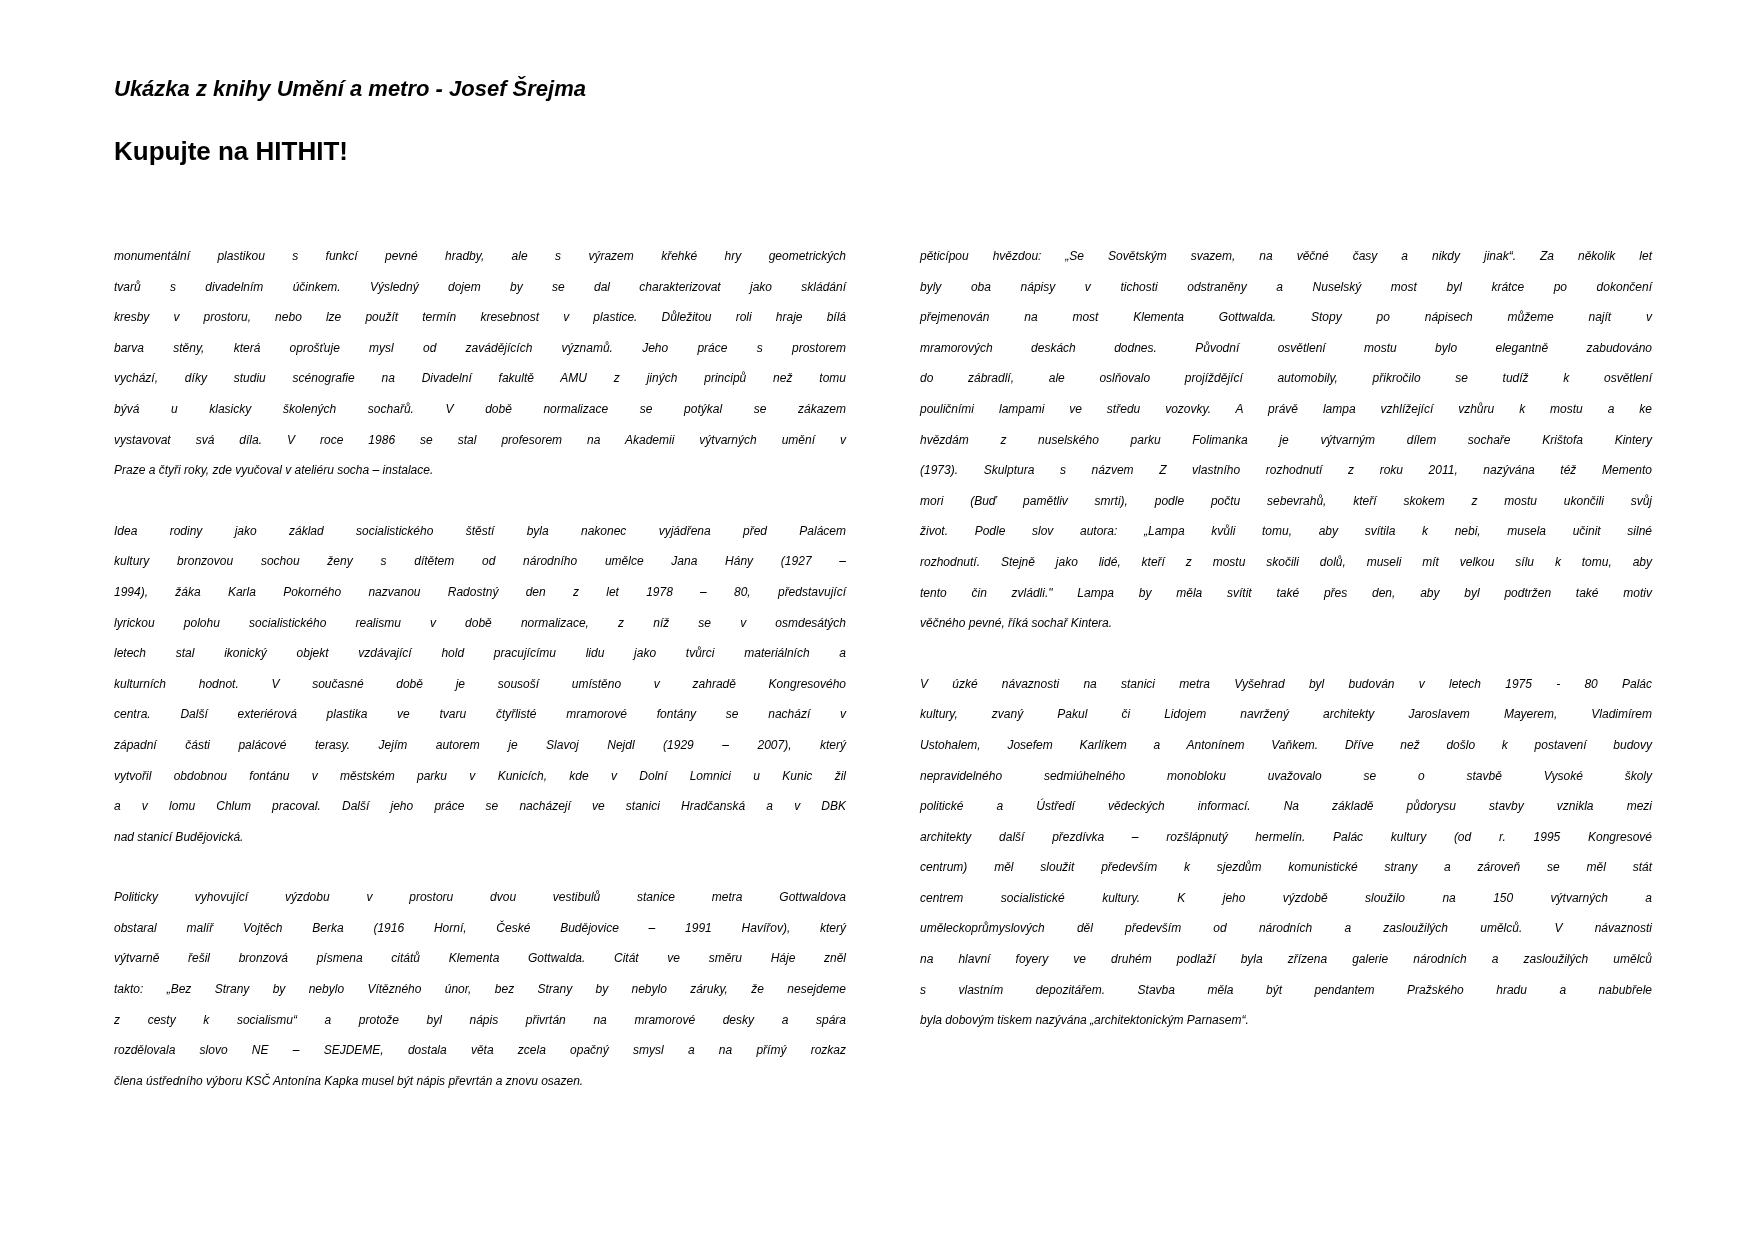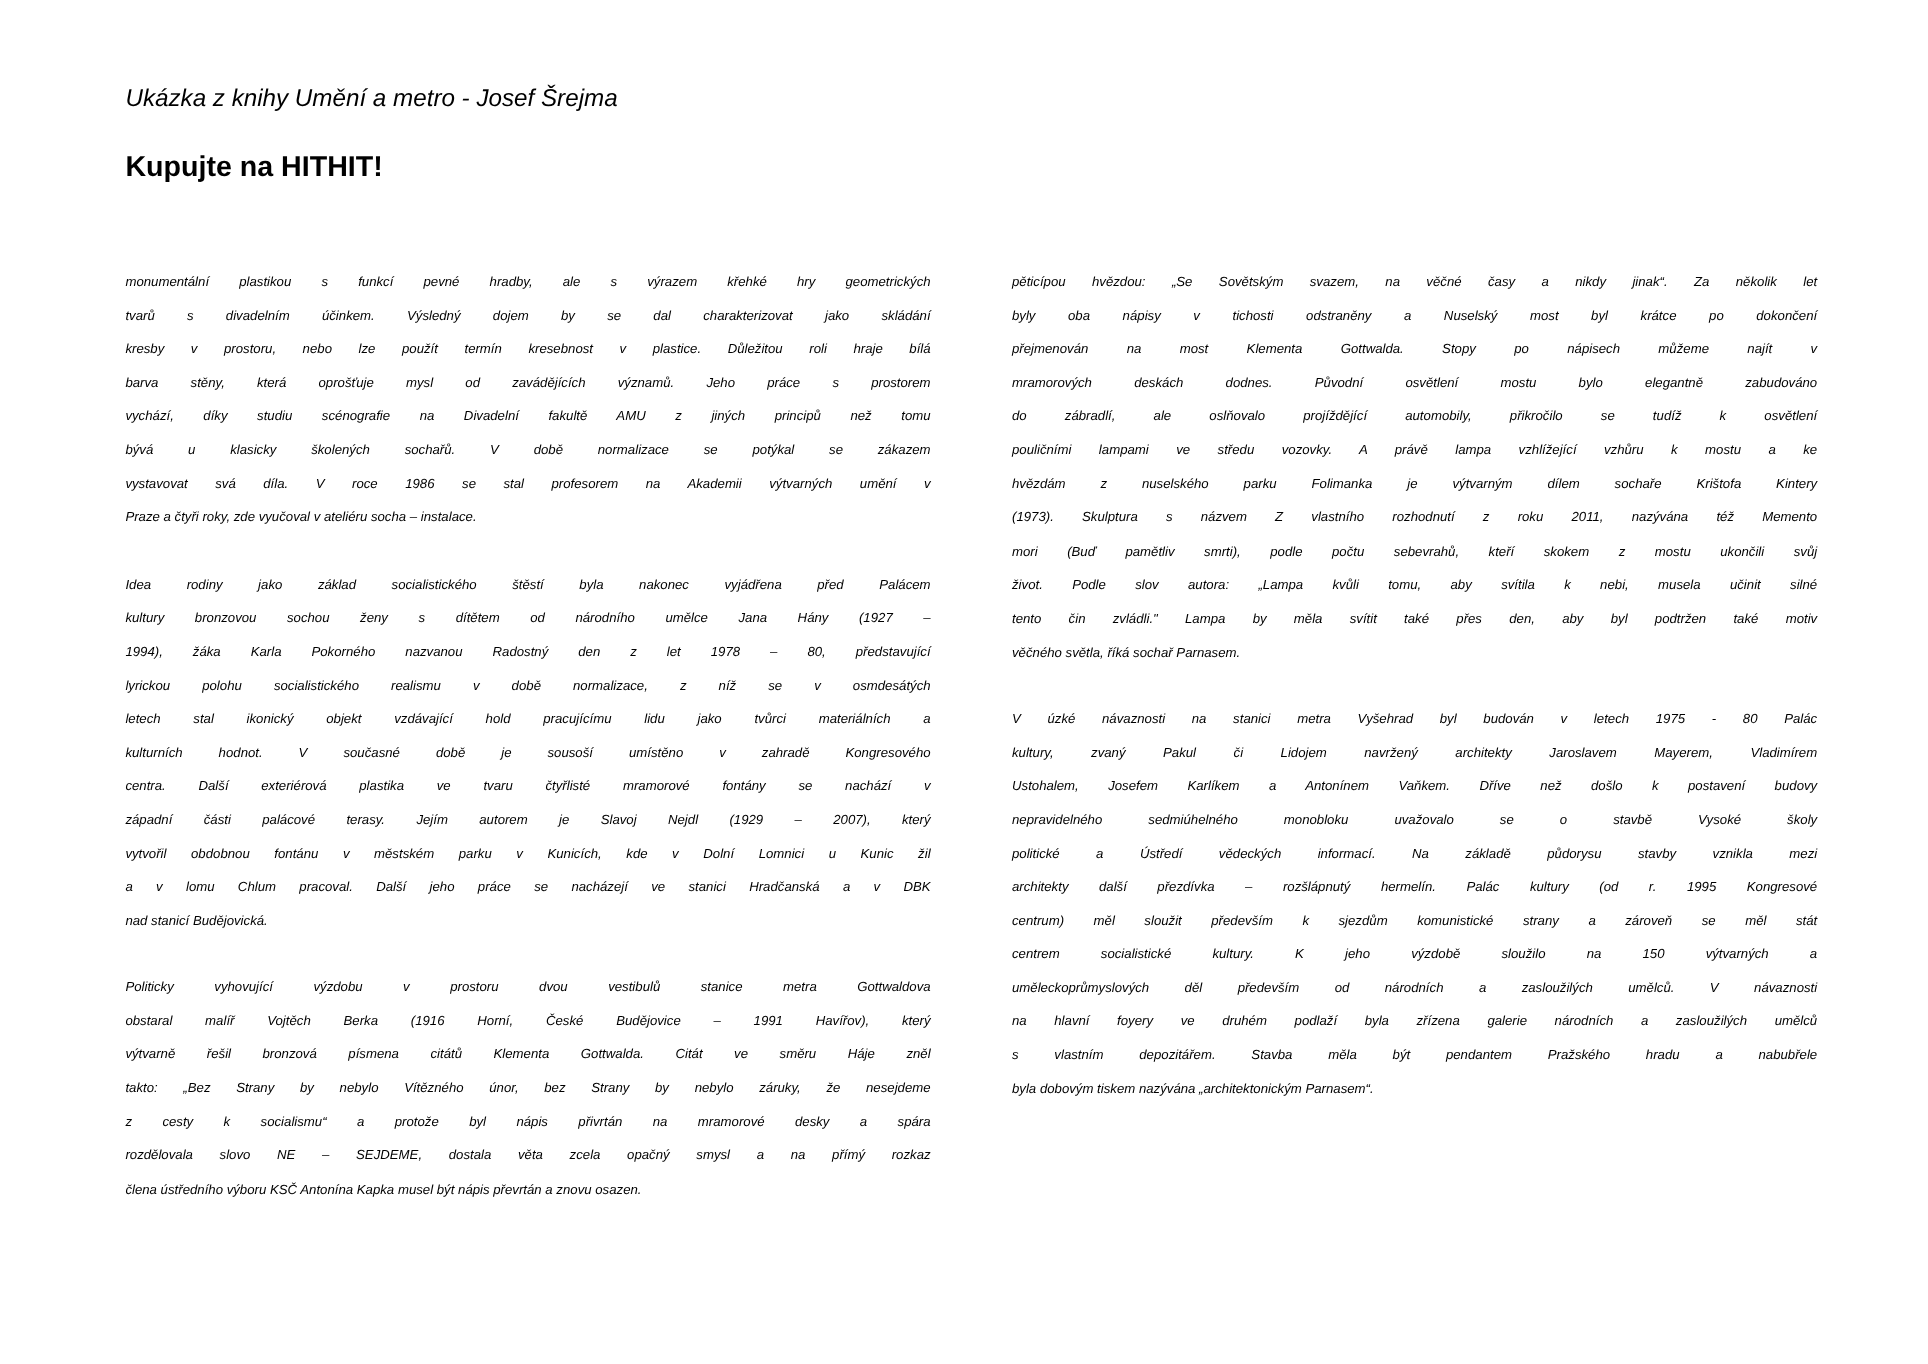--- a/index.html
+++ b/index.html
@@ -1,18 +1,18 @@
 <!DOCTYPE html>
 <html><head>
 <meta charset="utf-8">
 <style>
   html, body { margin: 0; padding: 0; background: #ffffff; }
   body { width: 1753px; height: 1240px; position: relative; overflow: hidden;
          font-family: "Liberation Sans", "DejaVu Sans", sans-serif; color: #000; }
-  .title { position: absolute; left: 114px; top: 76px; font-size: 22px; font-weight: normal; font-style: italic; }
+  .title { position: absolute; left: 114px; top: 76px; font-size: 22px; font-weight: bold; font-style: italic; }
   .subtitle { position: absolute; left: 114px; top: 136px; font-size: 26px; font-weight: bold; }
   .col { position: absolute; top: 241px; width: 732px; font-style: italic; font-size: 12px; }
   .col.left { left: 114px; }
   .col.right { left: 920px; }
   .para { margin: 0 0 30px 0; }
   .line { display: block; height: 30.6px; line-height: 30.6px; text-align: justify; text-align-last: justify; white-space: nowrap; }
   .line.last { text-align-last: left; }
 </style>
 </head>
 <body>
@@ -60,22 +60,23 @@
         <span class="line">pěticípou hvězdou: „Se Sovětským svazem, na věčné časy a nikdy jinak“. Za několik let</span>
         <span class="line">byly oba nápisy v tichosti odstraněny a Nuselský most byl krátce po dokončení</span>
         <span class="line">přejmenován na most Klementa Gottwalda. Stopy po nápisech můžeme najít v</span>
         <span class="line">mramorových deskách dodnes.  Původní osvětlení mostu bylo elegantně zabudováno</span>
         <span class="line">do zábradlí, ale oslňovalo projíždějící automobily, přikročilo se tudíž k osvětlení</span>
         <span class="line">pouličními lampami ve středu vozovky. A právě lampa vzhlížející vzhůru k mostu a ke</span>
         <span class="line">hvězdám z nuselského parku Folimanka je výtvarným dílem sochaře Krištofa Kintery</span>
         <span class="line">(1973). Skulptura s názvem Z vlastního rozhodnutí z roku 2011, nazývána též Memento</span>
         <span class="line">mori (Buď pamětliv smrti), podle počtu sebevrahů, kteří skokem z mostu ukončili svůj</span>
         <span class="line">život. Podle slov autora: „Lampa kvůli tomu, aby svítila k nebi, musela učinit silné</span>
+        <span class="line">rozhodnutí. Stejně jako lidé, kteří z mostu skočili dolů, museli mít velkou sílu k tomu, aby</span>
         <span class="line">tento čin zvládli." Lampa by měla svítit také přes den, aby byl podtržen také motiv</span>
-        <span class="line last">věčného světla, říká sochař Parnasem.</span>
+        <span class="line last">věčného pevné, říká sochař Kintera.</span>
       </div>
       <div class="para">
         <span class="line">V úzké návaznosti na stanici metra Vyšehrad byl budován v letech 1975 - 80 Palác</span>
         <span class="line">kultury, zvaný Pakul či Lidojem navržený architekty Jaroslavem Mayerem, Vladimírem</span>
         <span class="line">Ustohalem, Josefem Karlíkem a Antonínem Vaňkem. Dříve než došlo k postavení budovy</span>
         <span class="line">nepravidelného sedmiúhelného monobloku uvažovalo se o stavbě Vysoké školy</span>
         <span class="line">politické a Ústředí vědeckých informací. Na základě půdorysu stavby vznikla mezi</span>
         <span class="line">architekty další přezdívka – rozšlápnutý hermelín. Palác kultury (od r. 1995 Kongresové</span>
         <span class="line">centrum) měl sloužit především k sjezdům komunistické strany a zároveň se měl stát</span>
         <span class="line">centrem socialistické kultury. K jeho výzdobě sloužilo na 150 výtvarných a</span>

